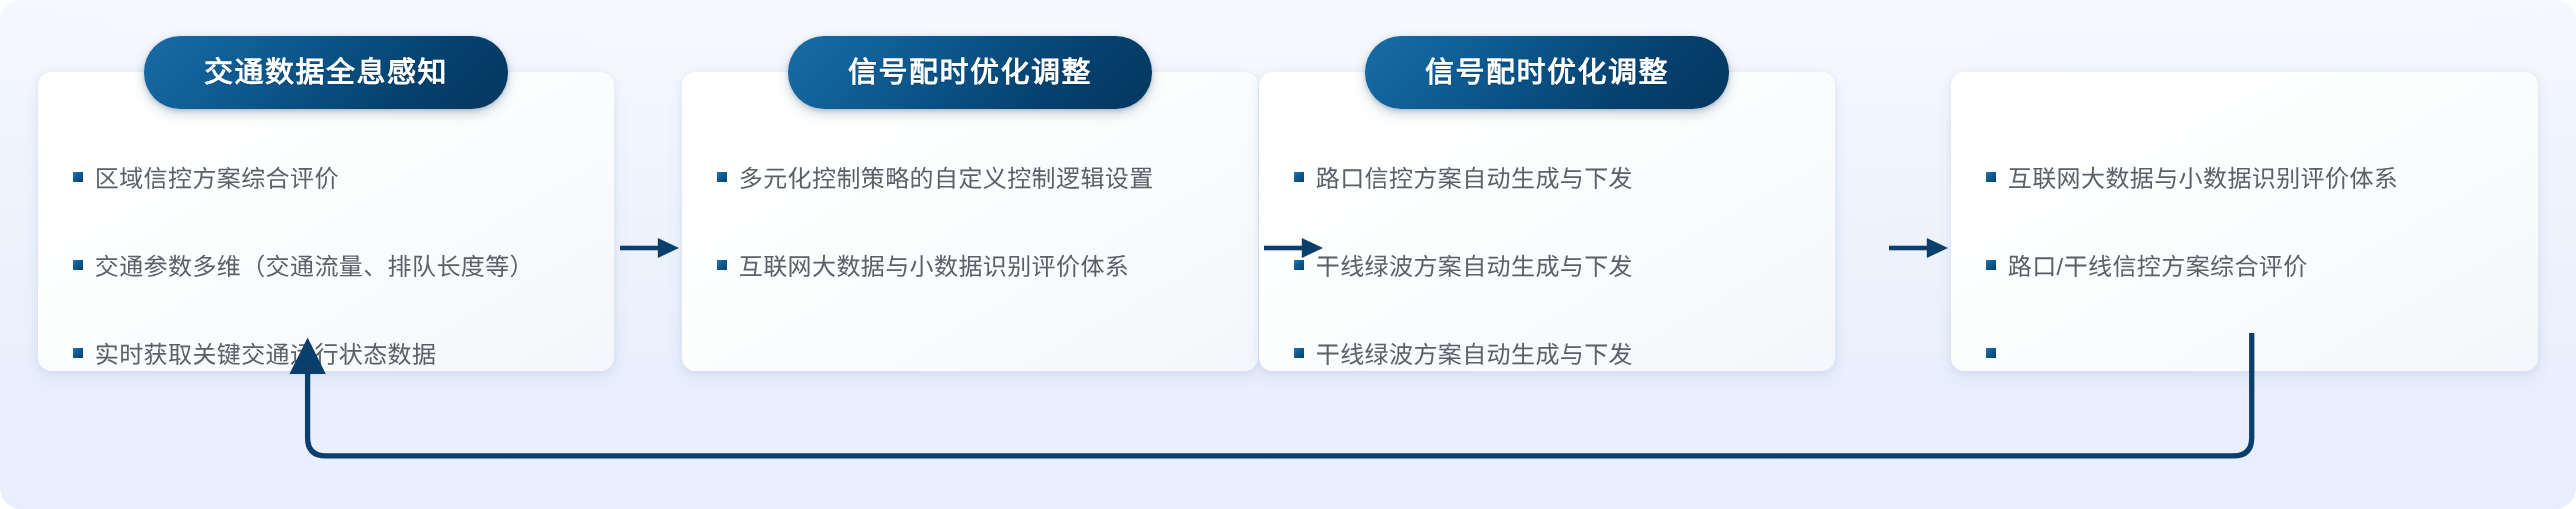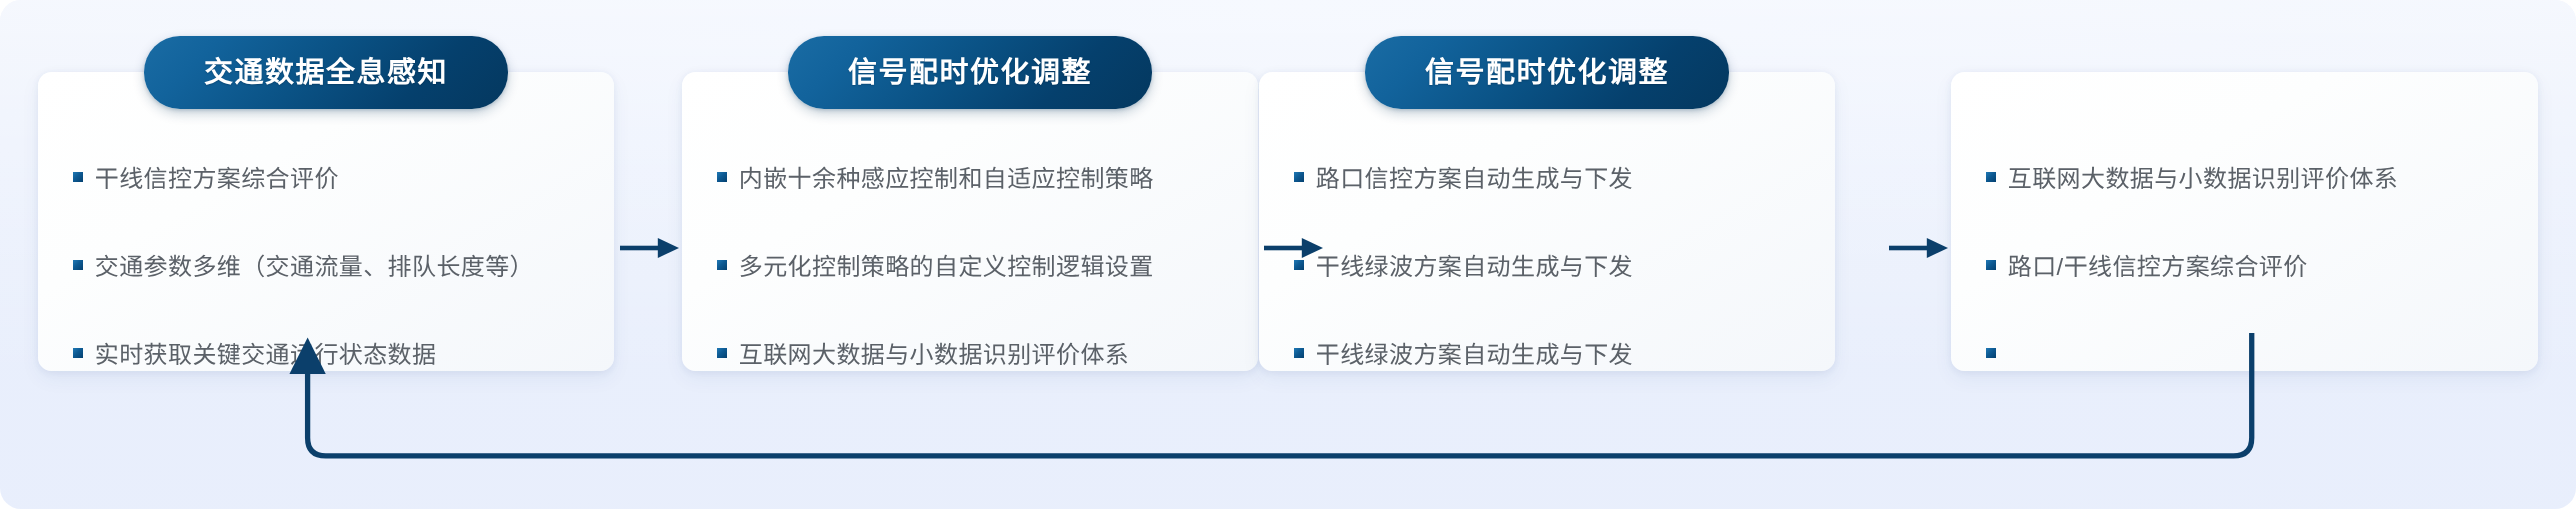--- a/index.html
+++ b/index.html
@@ -157,44 +157,40 @@
 
   <div class="cards-row">
 
     <div class="card c1">
       <div class="pill">
         <span class="pill-title">交通数据全息感知</span>
       </div>
       <ul class="bullets">
         <li class="bullet">
           <span class="bullet-marker"></span>
-          <span class="bullet-text">干线信控方案综合评价</span>
+          <span class="bullet-text">区域信控方案综合评价</span>
         </li>
         <li class="bullet">
           <span class="bullet-marker"></span>
           <span class="bullet-text">交通参数多维（交通流量、排队长度等）</span>
         </li>
         <li class="bullet">
           <span class="bullet-marker"></span>
           <span class="bullet-text">实时获取关键交通运行状态数据</span>
         </li>
       </ul>
     </div>
 
     <div class="card c2">
       <div class="pill">
         <span class="pill-title">信号配时优化调整</span>
       </div>
       <ul class="bullets">
         <li class="bullet">
           <span class="bullet-marker"></span>
-          <span class="bullet-text">内嵌十余种感应控制和自适应控制策略</span>
-        </li>
-        <li class="bullet">
-          <span class="bullet-marker"></span>
           <span class="bullet-text">多元化控制策略的自定义控制逻辑设置</span>
         </li>
         <li class="bullet">
           <span class="bullet-marker"></span>
           <span class="bullet-text">互联网大数据与小数据识别评价体系</span>
         </li>
       </ul>
     </div>
 
     <div class="card c3">

